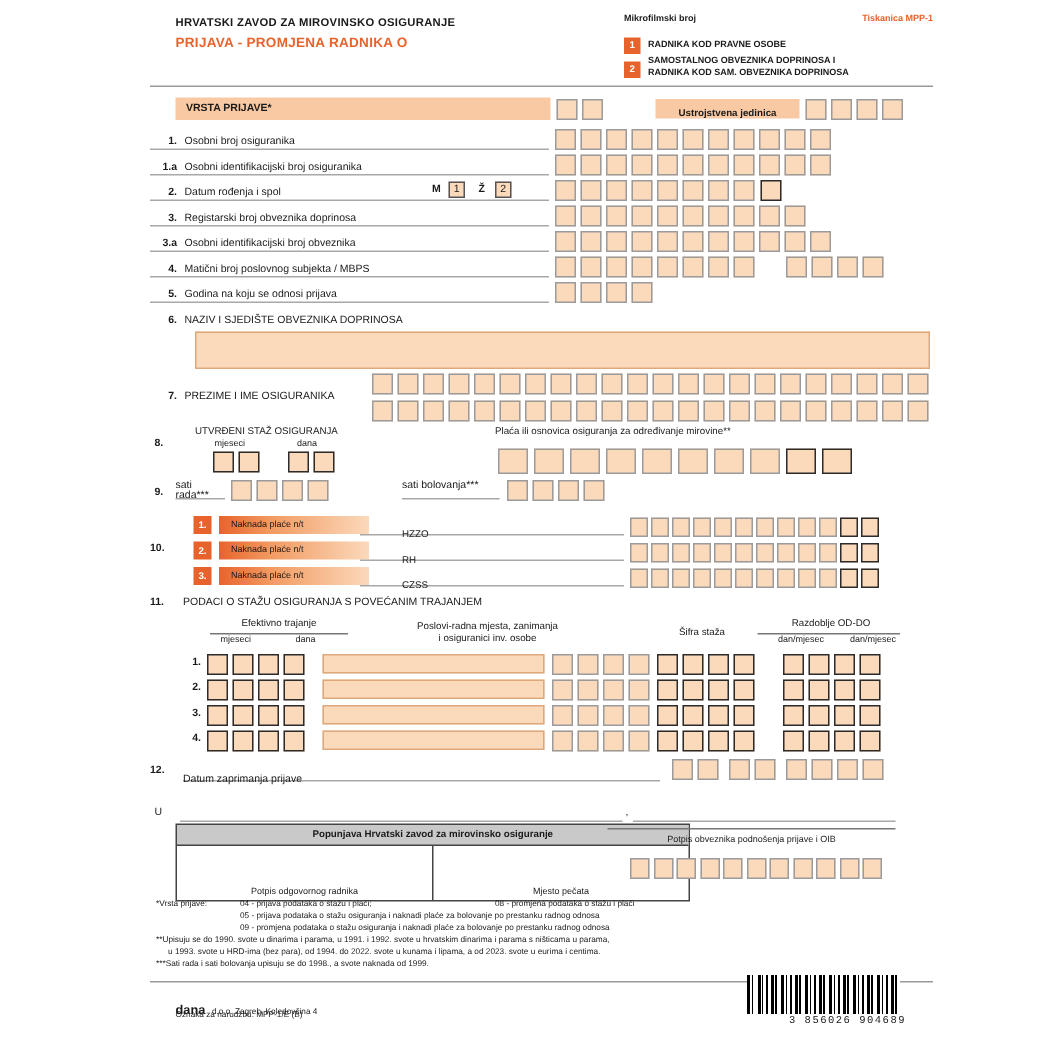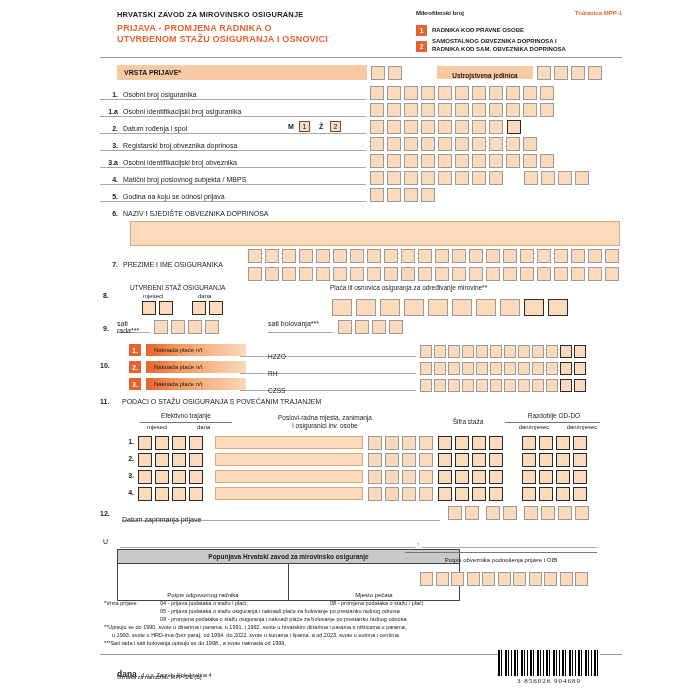--- a/index.html
+++ b/index.html
@@ -51,30 +51,29 @@
   .ulspan{border-bottom:1px solid #a8a8a8;display:inline-block;}
   
   .btable{border:1px solid #444;box-sizing:border-box;}
   .btable .bth{background:#C9C9C9;border-bottom:1px solid #444;height:13px;display:flex;
                align-items:center;justify-content:center;font-size:6.5px;font-weight:bold;}
   .btable .btb{display:flex;height:36px;}
   .btable .btc{flex:1;display:flex;align-items:flex-end;justify-content:center;font-size:6px;padding-bottom:2px;box-sizing:border-box;}
   .btable .btc.first{border-right:1px solid #444;}
   .barcode{background:repeating-linear-gradient(90deg,#000 0 2px,#fff 2px 3px,#000 3px 4px,#fff 4px 7px,
            #000 7px 9px,#fff 9px 10px,#000 10px 11px,#fff 11px 13px,#000 13px 14px,#fff 14px 16px);}
-  .mono{font-family:Liberation Serif, serif;}
+  .mono{font-family:Liberation Mono, monospace;text-align:right;}
 </style>
 </head>
 <body>
 
 <div class="page">
 
   <div class="abs t-org" style="left:117px;top:10px;">HRVATSKI ZAVOD ZA MIROVINSKO OSIGURANJE</div>
   <div class="abs t-title" style="left:117px;top:23px;">PRIJAVA - PROMJENA RADNIKA O</div>
-  <div class="abs t-title" style="left:117px;top:34px;">UTVRĐENOM STAŽU OSIGURANJA I OSNOVICI</div>
 
   <div class="abs t-6b" style="left:416px;top:10px;">Mikrofilmski broj</div>
   <div class="abs t-6b orange rt" style="left:540px;top:10px;width:82px;">Tiskanica MPP-1</div>
 
   <div class="abs badge" style="left:416px;top:25px;width:11px;height:11px;">1</div>
   <div class="abs t-6b" style="left:432px;top:27px;">RADNIKA KOD PRAVNE OSOBE</div>
   <div class="abs badge" style="left:416px;top:41px;width:11px;height:11px;">2</div>
   <div class="abs t-6b" style="left:432px;top:38px;">SAMOSTALNOG OBVEZNIKA DOPRINOSA I</div>
   <div class="abs t-6b" style="left:432px;top:46px;">RADNIKA KOD SAM. OBVEZNIKA DOPRINOSA</div>
 

